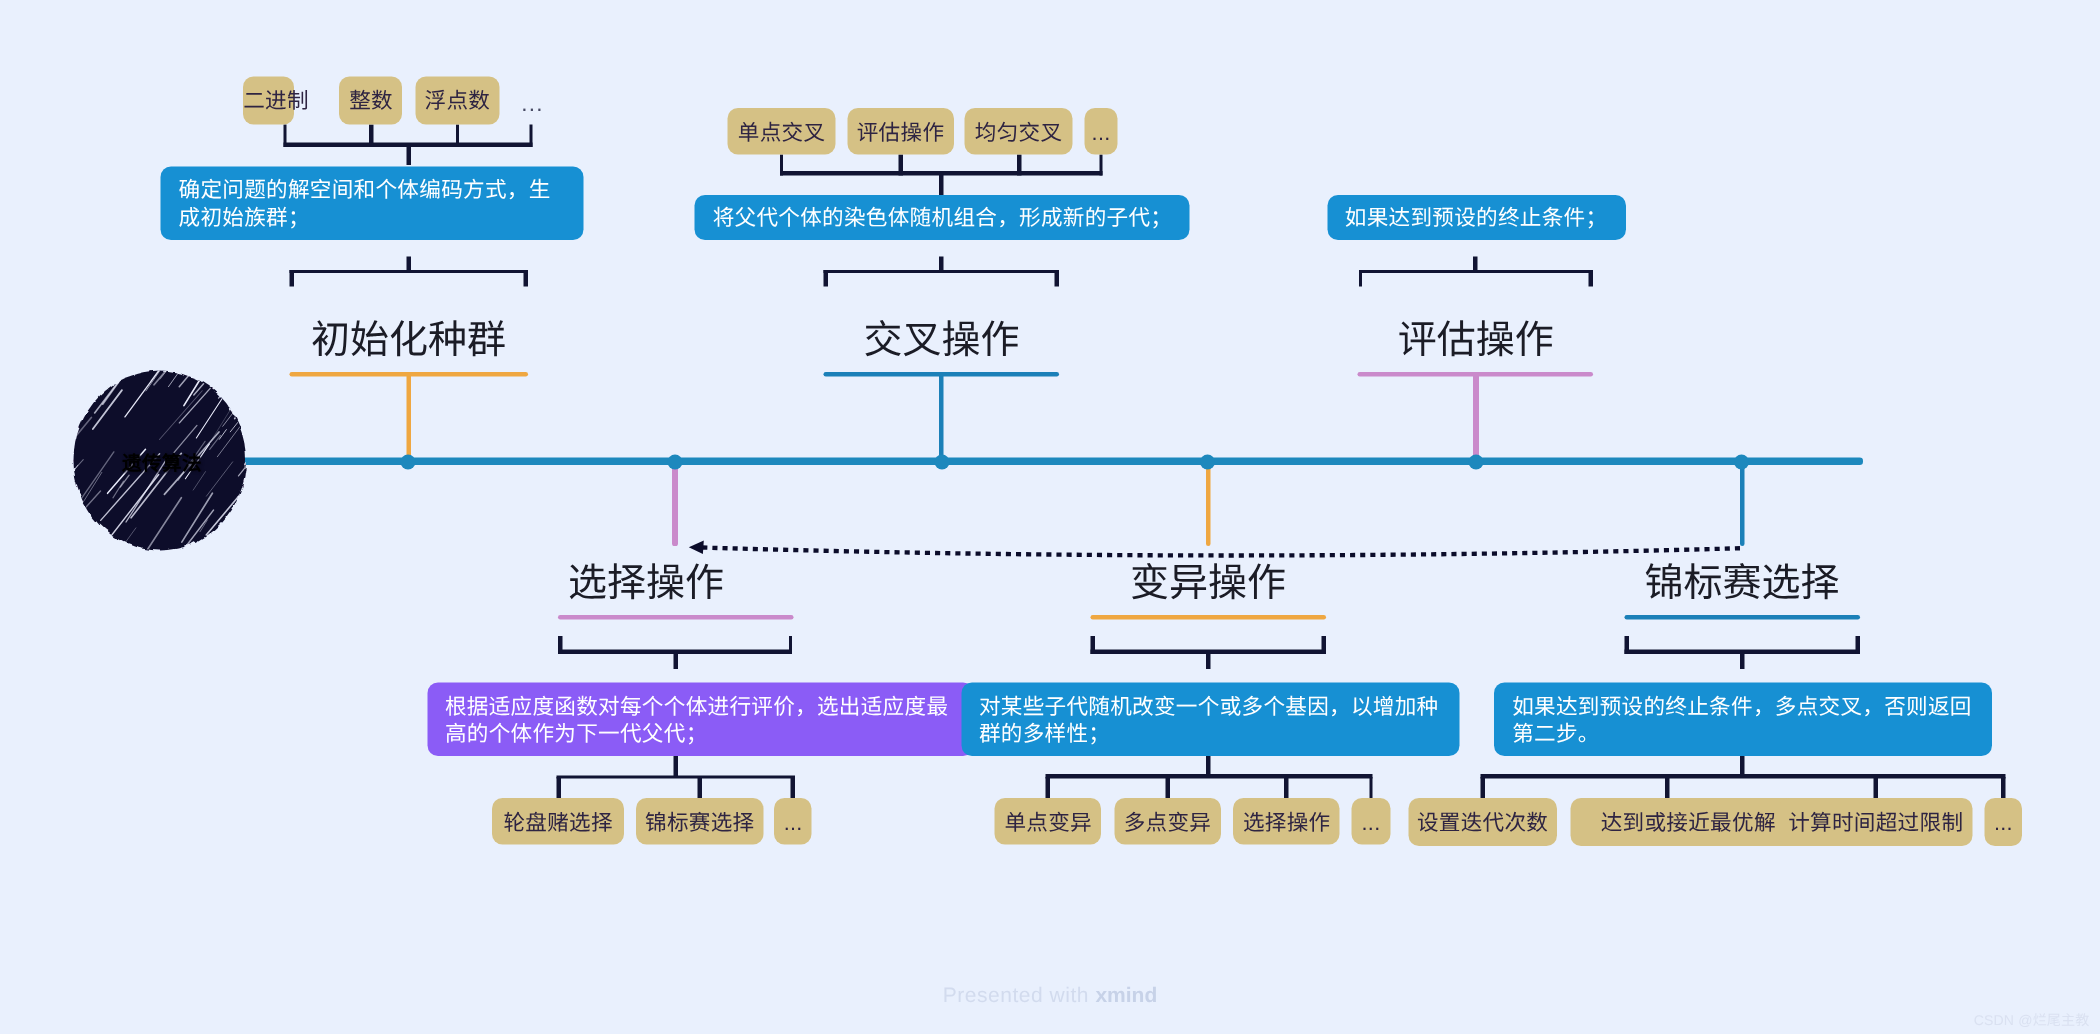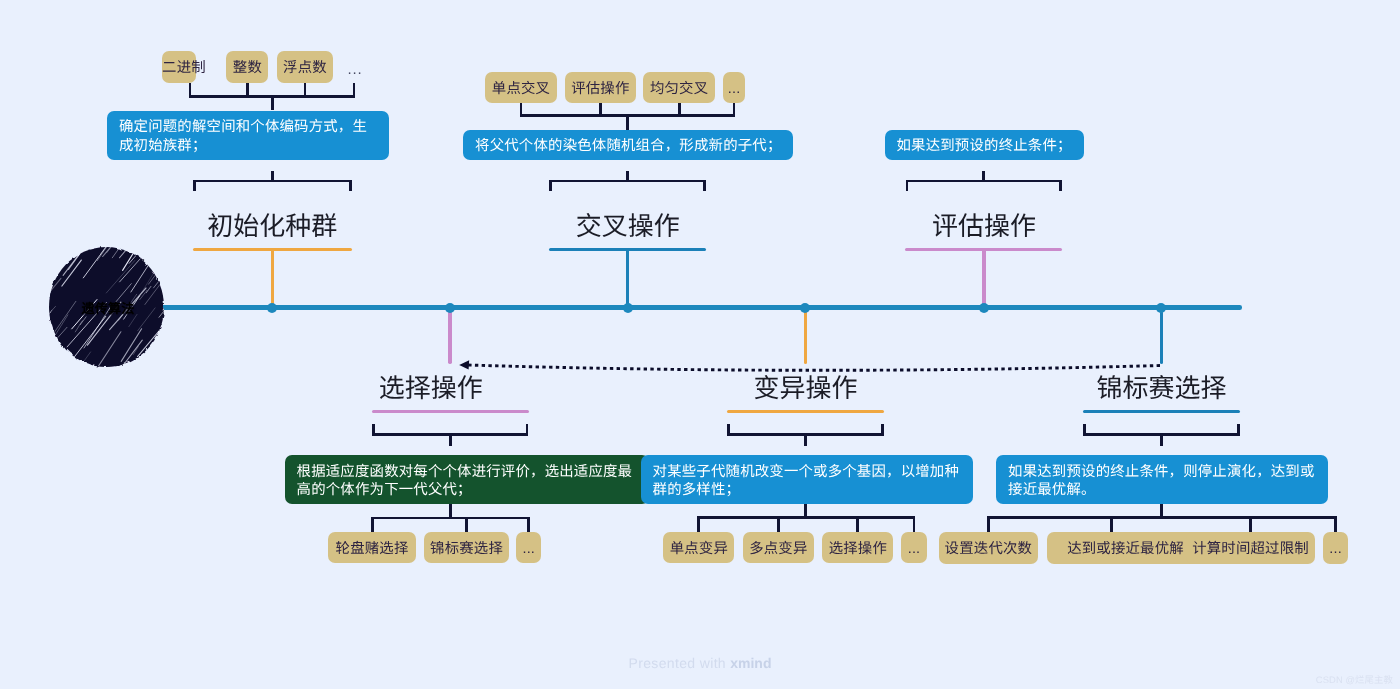--- a/index.html
+++ b/index.html
@@ -273,21 +273,21 @@
       <div class="dot" style="left: 445.1px; top: 302.6px; background: rgb(29, 136, 189);"></div>
       <div class="stem" style="left: 448.4px; top: 311.2px; height: 53.1px; background: rgb(202, 138, 203);"></div>
       <div class="underline" style="left: 371.6px; top: 409.7px; width: 157px; background: rgb(202, 138, 203);"></div>
       <div class="l2title" style="left: 270.7px; top: 375.6px; width: 320px;">选择操作</div>
       <div class="brk brk-title">
         <i class="bar" style="left: 371.8px; top: 432.85px; width: 156.6px; height: 2.9px; background: rgb(17, 20, 51);"></i>
         <i class="tickL" style="left: 371.8px; top: 424.15px; width: 2.9px; height: 11.6px; background: rgb(17, 20, 51);"></i>
         <i class="tickR" style="left: 525.5px; top: 424.15px; width: 2.9px; height: 11.6px; background: rgb(17, 20, 51);"></i>
         <i class="mid" style="left: 448.65px; top: 434.3px; width: 2.9px; height: 11.45px; background: rgb(17, 20, 51);"></i>
       </div>
-      <div class="bluebox" style="left: 284.6px; top: 455.1px; width: 364px; background: #14532d;">根据适应度函数对每个个体进行评价，选出适应度最高的个体作为下一代父代；</div>
+      <div class="bluebox" style="left: 284.6px; top: 455.1px; width: 364px; background: #8b5cf6;">根据适应度函数对每个个体进行评价，选出适应度最高的个体作为下一代父代；</div>
       <div class="brk brk-leaf">
         <i class="bar" style="left: 370.65px; top: 516.55px; width: 159.55px; height: 2.9px; background: rgb(17, 20, 51);"></i>
         <i class="mid" style="left: 448.65px; top: 467.1px; width: 2.9px; height: 50.9px; background: rgb(17, 20, 51);"></i>
       <i style="position: absolute; left: 370.65px; top: 518px; width: 2.9px; height: 15.15px; background: rgb(17, 20, 51);"></i>
         <i style="position: absolute; left: 465.1px; top: 518px; width: 2.9px; height: 15.15px; background: rgb(17, 20, 51);"></i>
         <i style="position: absolute; left: 527.3px; top: 518px; width: 2.9px; height: 15.15px; background: rgb(17, 20, 51);"></i>
       </div>
     <div class="chip" style="left: 328.2px; top: 531.7px; width: 87.8px; background: rgb(213, 193, 133);">轮盘赌选择</div>
       <div class="chip" style="left: 423.7px; top: 531.7px; width: 85.7px; background: rgb(213, 193, 133);">锦标赛选择</div>
       <div class="chip" style="left: 516.3px; top: 531.7px; width: 24.9px; background: rgb(213, 193, 133);">...</div>
@@ -321,21 +321,21 @@
       <div class="dot" style="left: 1156.4px; top: 302.6px; background: rgb(29, 136, 189);"></div>
       <div class="stem" style="left: 1159.7px; top: 311.2px; height: 53.1px; background: rgb(27, 128, 184);"></div>
       <div class="underline" style="left: 1082.9px; top: 409.7px; width: 157px; background: rgb(27, 128, 184);"></div>
       <div class="l2title" style="left: 1001.4px; top: 375.6px; width: 320px;">锦标赛选择</div>
       <div class="brk brk-title">
         <i class="bar" style="left: 1083.1px; top: 432.85px; width: 156.6px; height: 2.9px; background: rgb(17, 20, 51);"></i>
         <i class="tickL" style="left: 1083.1px; top: 424.15px; width: 2.9px; height: 11.6px; background: rgb(17, 20, 51);"></i>
         <i class="tickR" style="left: 1236.8px; top: 424.15px; width: 2.9px; height: 11.6px; background: rgb(17, 20, 51);"></i>
         <i class="mid" style="left: 1159.95px; top: 434.3px; width: 2.9px; height: 11.45px; background: rgb(17, 20, 51);"></i>
       </div>
-      <div class="bluebox" style="left: 996.1px; top: 455.1px; width: 332.3px; background: rgb(23, 144, 211);">如果达到预设的终止条件，则停止演化，达到或接近最优解。</div>
+      <div class="bluebox" style="left: 996.1px; top: 455.1px; width: 332.3px; background: rgb(23, 144, 211);">如果达到预设的终止条件，多点交叉，否则返回第二步。</div>
       <div class="brk brk-leaf">
         <i class="bar" style="left: 986.95px; top: 516.45px; width: 350.1px; height: 2.9px; background: rgb(17, 20, 51);"></i>
         <i class="mid" style="left: 1159.95px; top: 467.1px; width: 2.9px; height: 50.8px; background: rgb(17, 20, 51);"></i>
       <i style="position: absolute; left: 986.95px; top: 517.9px; width: 2.9px; height: 15.75px; background: rgb(17, 20, 51);"></i>
         <i style="position: absolute; left: 1110.45px; top: 517.9px; width: 2.9px; height: 15.75px; background: rgb(17, 20, 51);"></i>
         <i style="position: absolute; left: 1249.05px; top: 517.9px; width: 2.9px; height: 15.75px; background: rgb(17, 20, 51);"></i>
         <i style="position: absolute; left: 1334.15px; top: 517.9px; width: 2.9px; height: 15.75px; background: rgb(17, 20, 51);"></i>
       </div>
     <div class="chip" style="left: 938.9px; top: 532.2px; width: 99px; background: rgb(213, 193, 133);">设置迭代次数</div>
       <div class="chip" style="left: 1047px; top: 532.2px; width: 157px; background: rgb(213, 193, 133);">达到或接近最优解</div>

